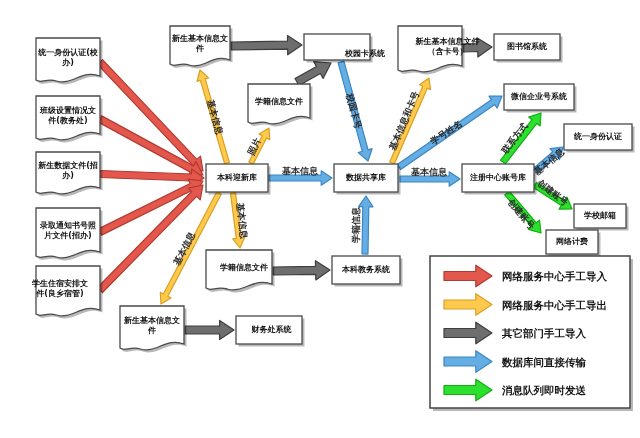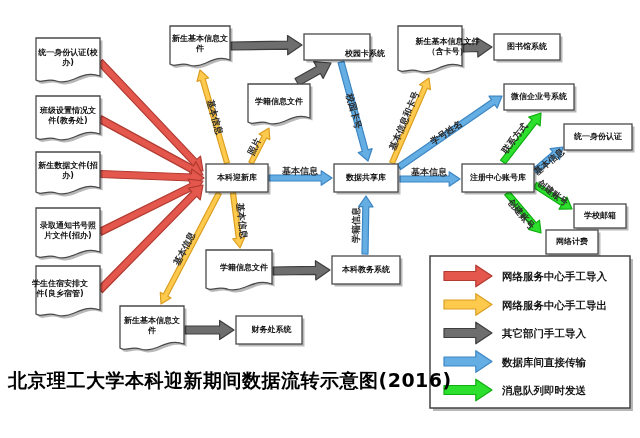--- a/index.html
+++ b/index.html
@@ -128,14 +128,13 @@
       <div class="node-label" style="left: 206px; top: 164px; width: 62px; height: 28px;">本科迎新库</div>
       <div class="node-label" style="left: 334px; top: 164px; width: 64px; height: 28px;">数据共享库</div>
       <div class="node-label" style="left: 462px; top: 164px; width: 72px; height: 28px;">注册中心账号库</div>
       <div class="node-label" style="left: 574px; top: 204px; width: 52px; height: 24px;">学校邮箱</div>
       <div class="node-label" style="left: 546px; top: 230px; width: 52px; height: 24px;">网络计费</div>
       <div class="node-label" style="left: 206px; top: 250px; width: 66px; height: 35px; padding-left: 12px;">学籍信息文件</div>
       <div class="node-label" style="left: 332px; top: 256px; width: 68px; height: 28px;">本科教务系统</div>
       <div class="node-label" style="left: 120px; top: 306px; width: 64px; height: 39px;">新生基本信息文件</div>
       <div class="node-label" style="left: 236px; top: 316px; width: 66px; height: 28px; padding-left: 7px;">财务处系统</div>
     </div>
-  <div id="title">北京理工大学本科迎新期间数据流转示意图(2016)</div>
 </div>
 
 </body></html>

